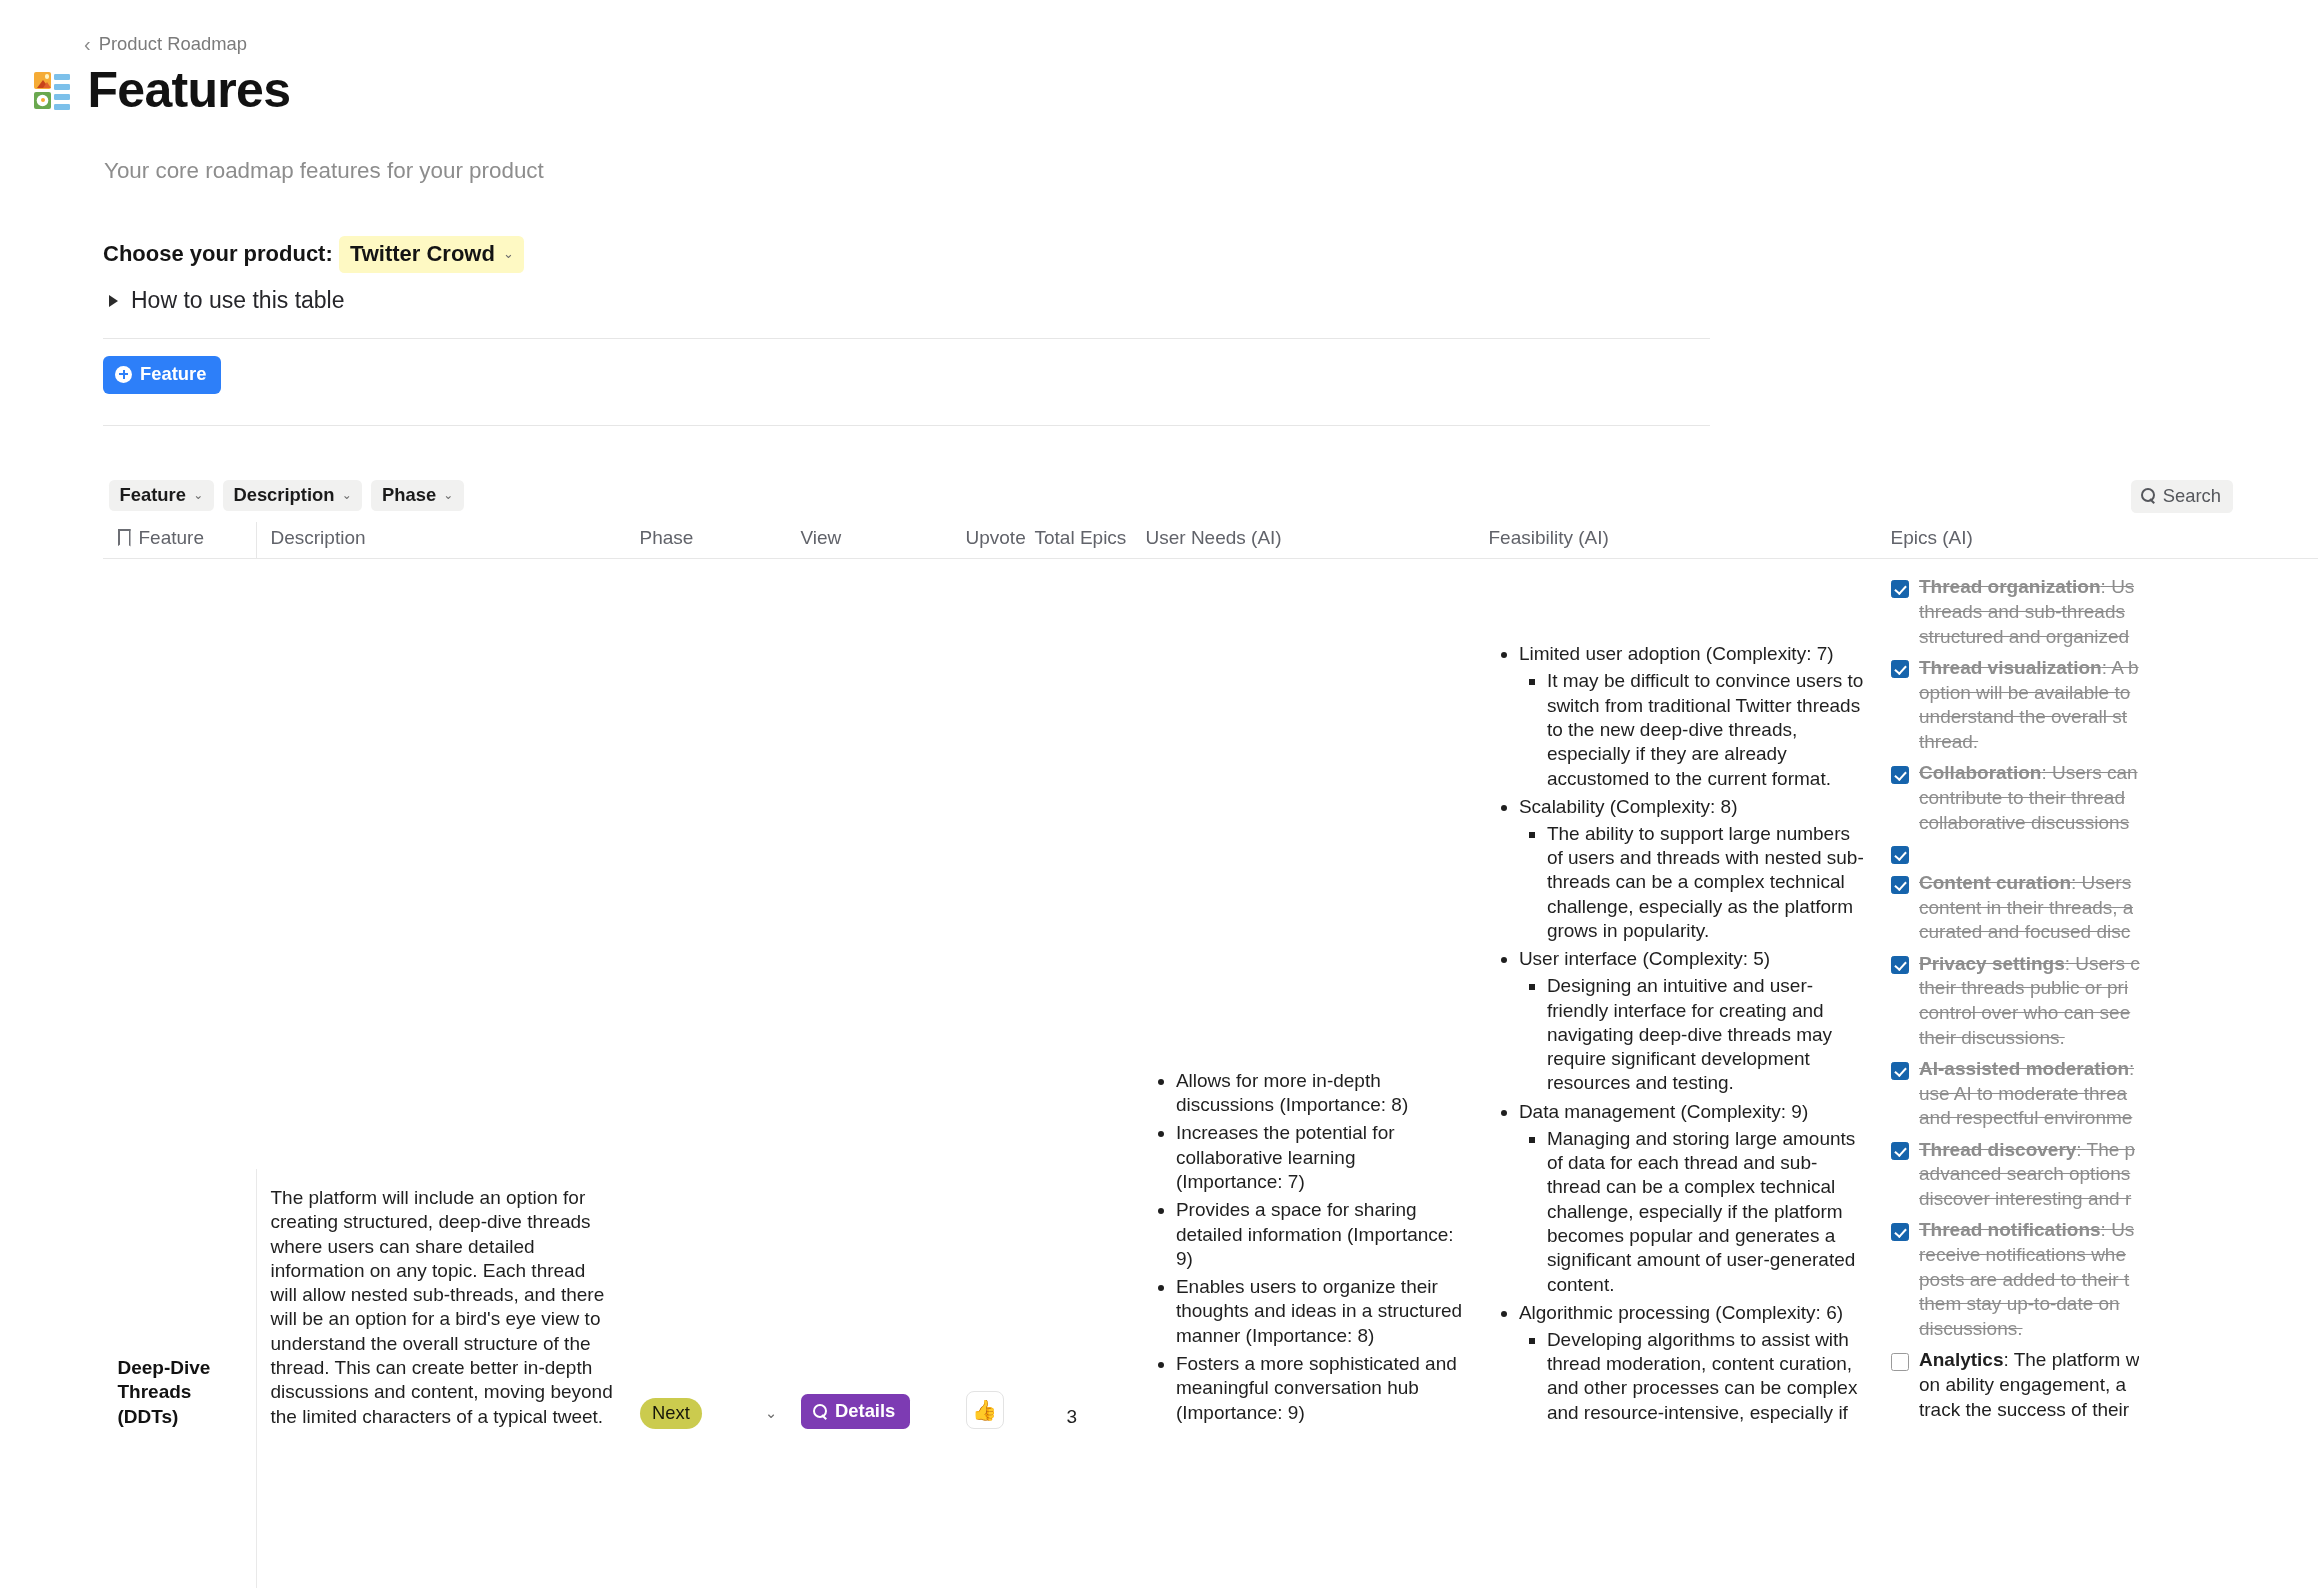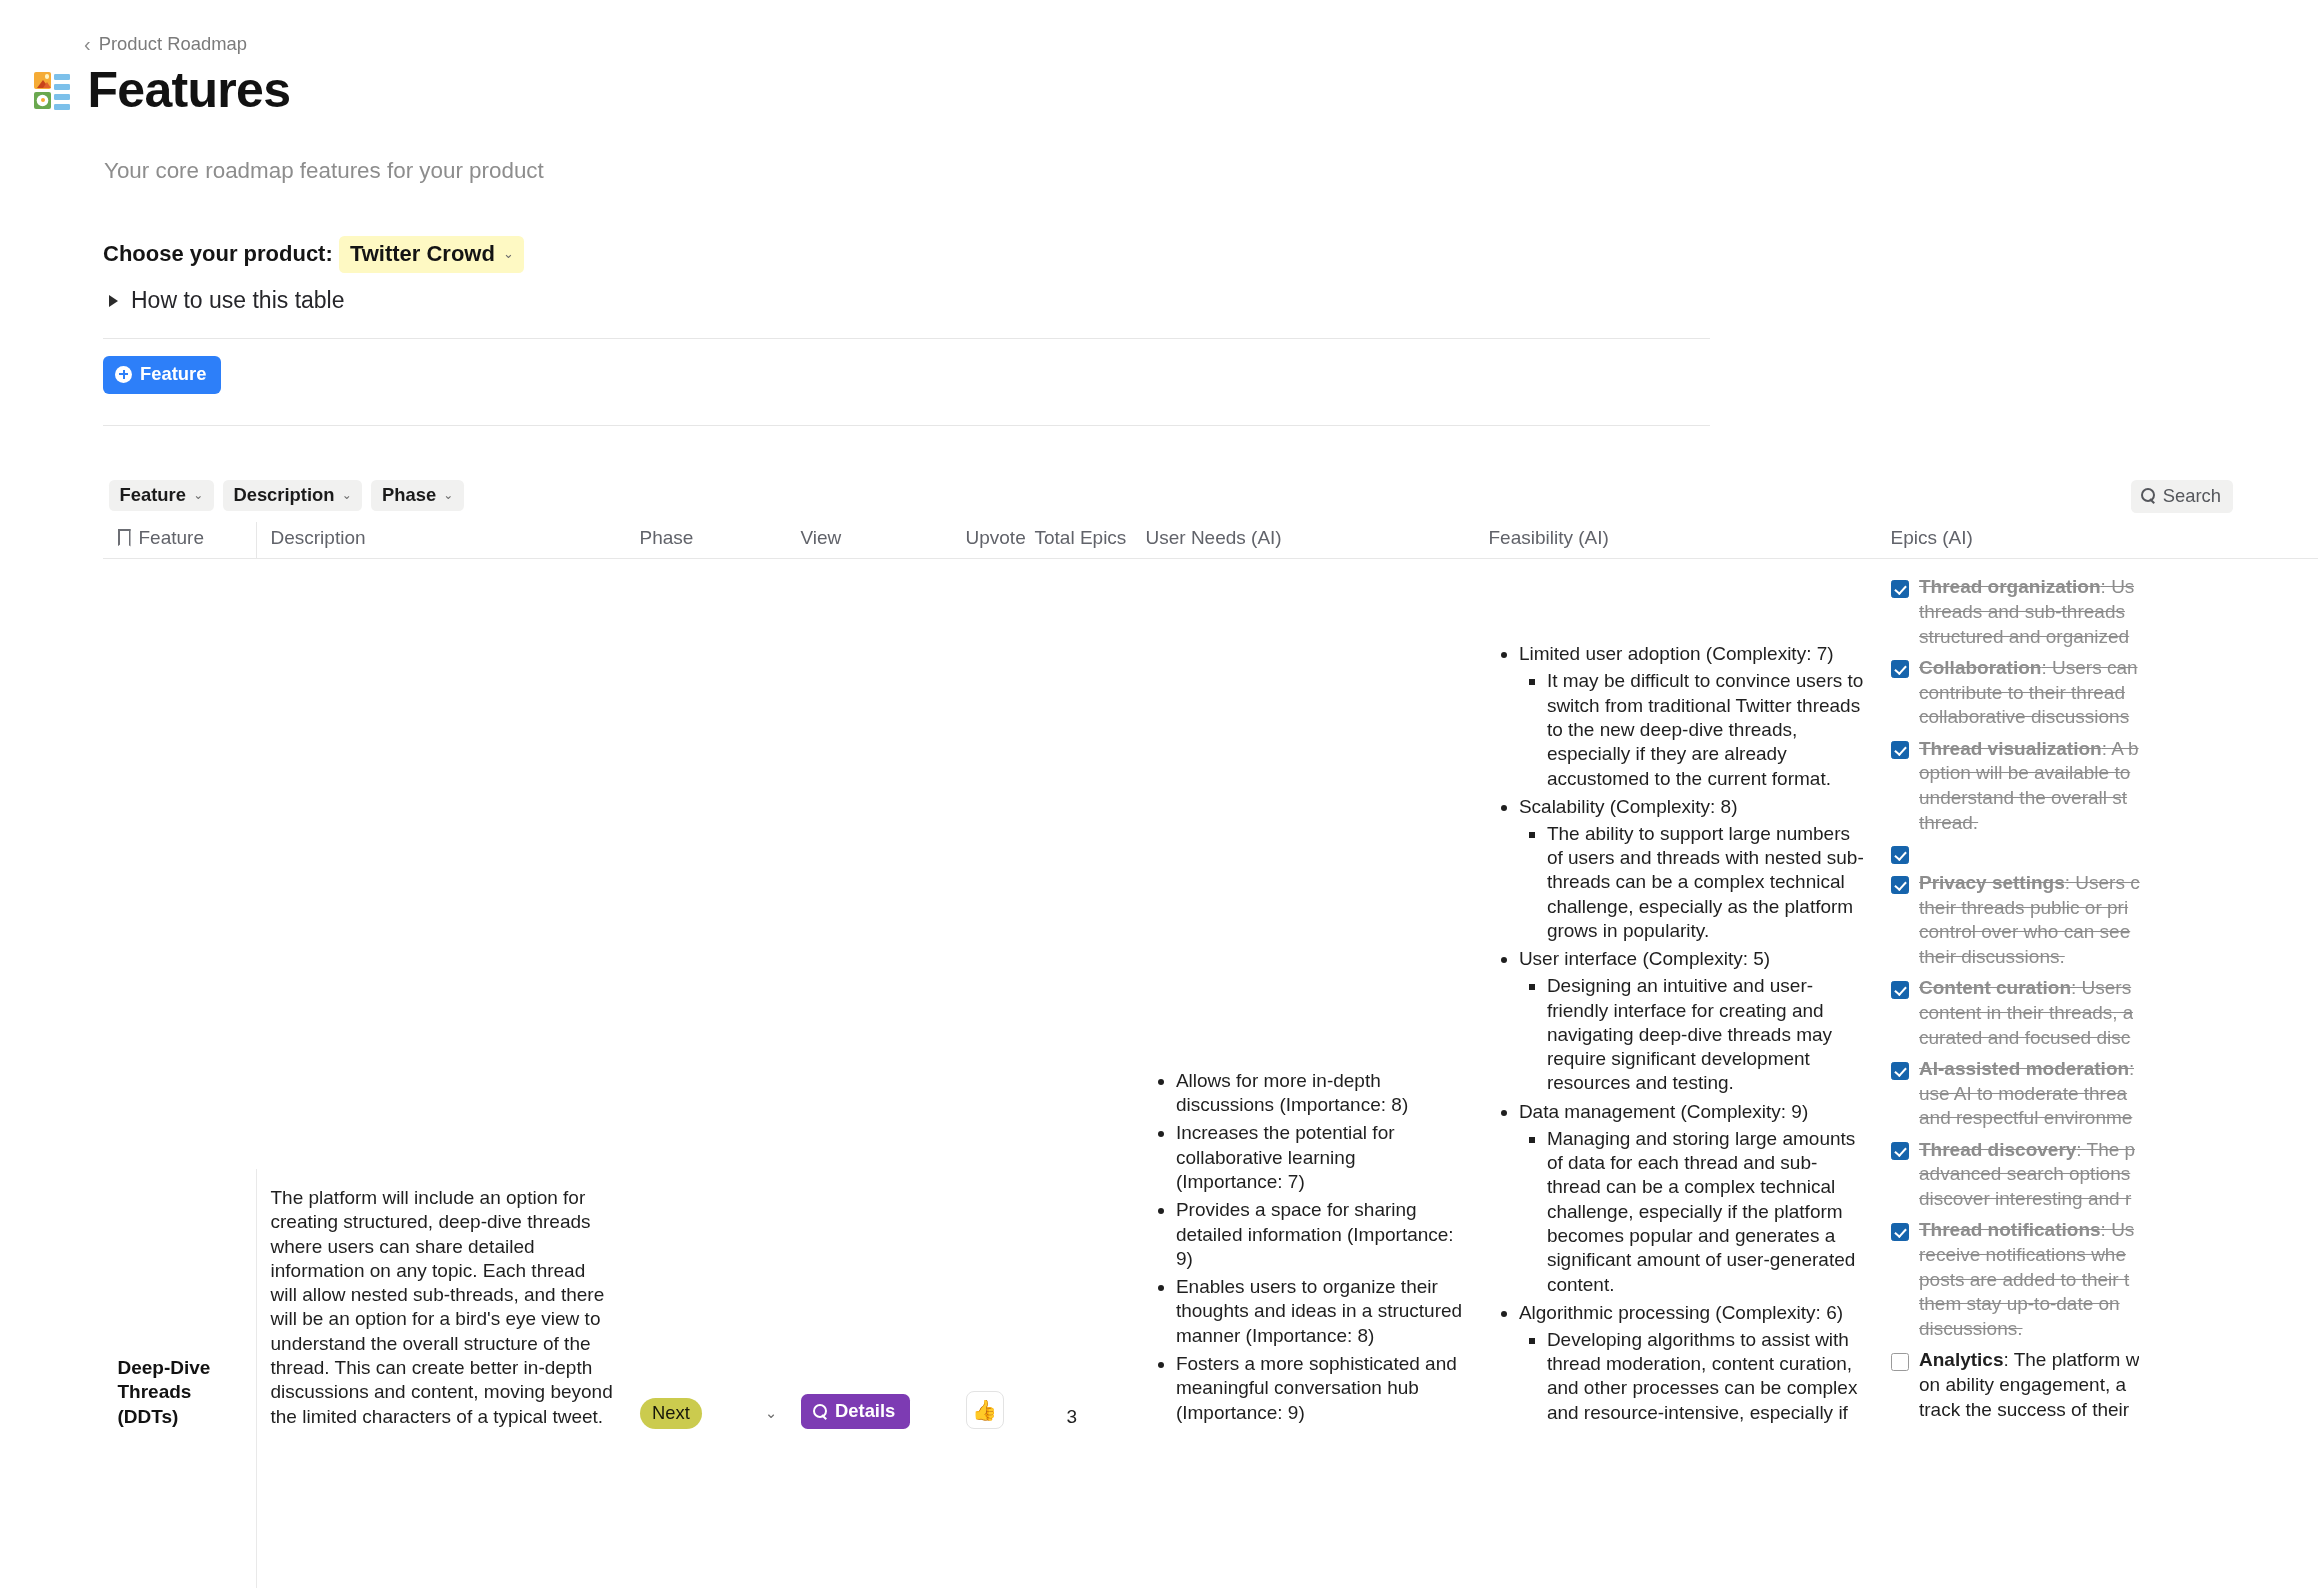--- a/index.html
+++ b/index.html
@@ -358,52 +358,52 @@
               <span class="cb checked"></span>
               <div class="epic-wrap">
                 <div class="epic-text done"><b>Thread organization</b>: Us</div>
                 <div class="epic-text done">threads and sub-threads</div>
                 <div class="epic-text done">structured and organized</div>
               </div>
             </div>
             <div class="epic-item">
               <span class="cb checked"></span>
               <div class="epic-wrap">
-                <div class="epic-text done"><b>Collaboration</b>: Users can</div>
-                <div class="epic-text done">contribute to their thread</div>
-                <div class="epic-text done">collaborative discussions</div>
-              </div>
-            </div>
-            <div class="epic-item">
-              <span class="cb checked"></span>
-              <div class="epic-wrap">
                 <div class="epic-text done"><b>Thread visualization</b>: A b</div>
                 <div class="epic-text done">option will be available to</div>
                 <div class="epic-text done">understand the overall st</div>
                 <div class="epic-text done">thread.</div>
               </div>
             </div>
             <div class="epic-item">
               <span class="cb checked"></span>
+              <div class="epic-wrap">
+                <div class="epic-text done"><b>Collaboration</b>: Users can</div>
+                <div class="epic-text done">contribute to their thread</div>
+                <div class="epic-text done">collaborative discussions</div>
+              </div>
+            </div>
+            <div class="epic-item">
+              <span class="cb checked"></span>
+            </div>
+            <div class="epic-item">
+              <span class="cb checked"></span>
+              <div class="epic-wrap">
+                <div class="epic-text done"><b>Content curation</b>: Users</div>
+                <div class="epic-text done">content in their threads, a</div>
+                <div class="epic-text done">curated and focused disc</div>
+              </div>
             </div>
             <div class="epic-item">
               <span class="cb checked"></span>
               <div class="epic-wrap">
                 <div class="epic-text done"><b>Privacy settings</b>: Users c</div>
                 <div class="epic-text done">their threads public or pri</div>
                 <div class="epic-text done">control over who can see</div>
                 <div class="epic-text done">their discussions.</div>
-              </div>
-            </div>
-            <div class="epic-item">
-              <span class="cb checked"></span>
-              <div class="epic-wrap">
-                <div class="epic-text done"><b>Content curation</b>: Users</div>
-                <div class="epic-text done">content in their threads, a</div>
-                <div class="epic-text done">curated and focused disc</div>
               </div>
             </div>
             <div class="epic-item">
               <span class="cb checked"></span>
               <div class="epic-wrap">
                 <div class="epic-text done"><b>AI-assisted moderation</b>: </div>
                 <div class="epic-text done">use AI to moderate threa</div>
                 <div class="epic-text done">and respectful environme</div>
               </div>
             </div>

